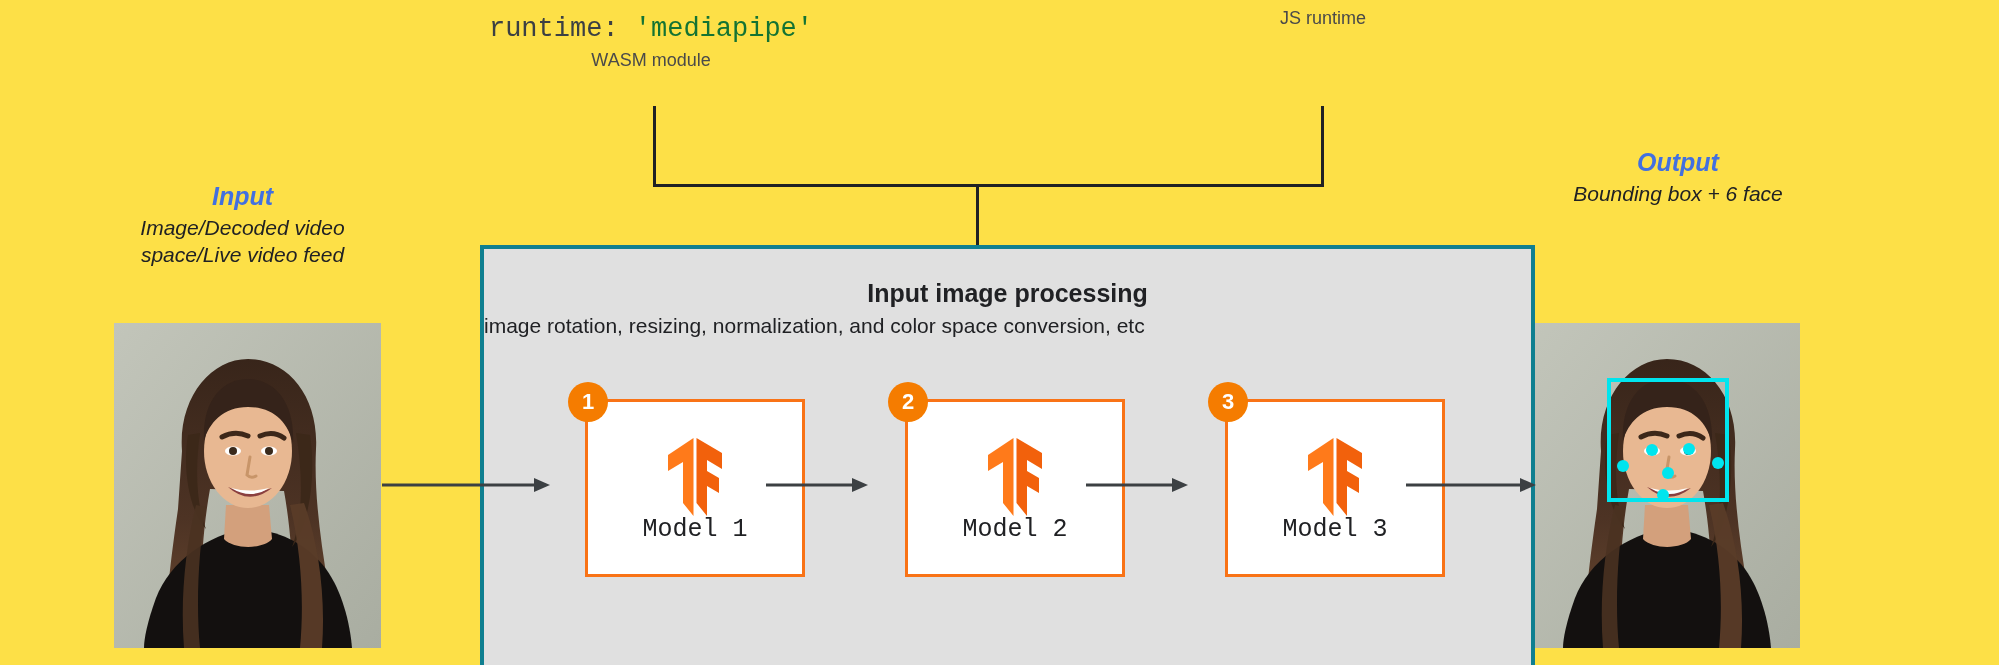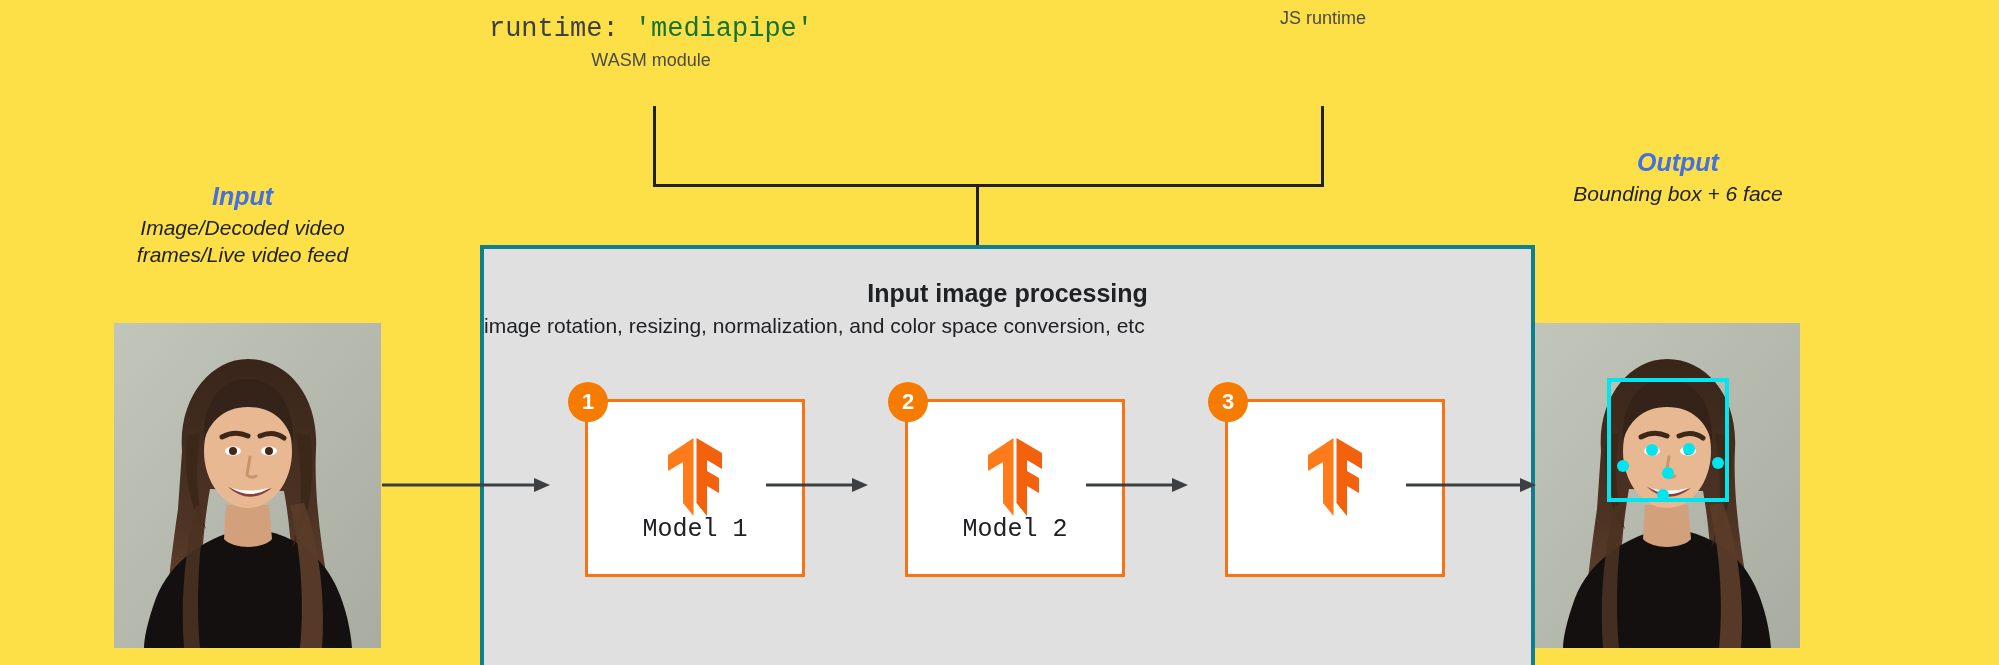--- a/index.html
+++ b/index.html
@@ -168,21 +168,21 @@
     <div class="bracket-line-v" style="left:653px; top:106px; height:80px;"></div>
     <div class="bracket-line-v" style="left:1321px; top:106px; height:80px;"></div>
     <div class="bracket-line-h" style="left:653px; top:184px; width:671px;"></div>
     <div class="bracket-line-v" style="left:976px; top:184px; height:62px;"></div>
   </div>
 
   <div class="endpoint" style="left:110px; top:182px; width:265px;">
     <div class="endpoint-title">Input</div>
     <div class="endpoint-desc">
       <div>Image/Decoded video</div>
-      <div>frames/Live video feed</div>
+      <div>space/Live video feed</div>
     </div>
   </div>
 
   <div class="endpoint" style="left:1543px; top:148px; width:270px;">
     <div class="endpoint-title">Output</div>
     <div class="endpoint-desc">
       <div>Bounding box + 6 face</div>
     </div>
   </div>
 
@@ -317,20 +317,21 @@
     </div>
 
     <div class="model-card" style="left:741px; top:150px; width:220px; height:178px;">
       <div class="model-badge">3</div>
       <div class="model-logo">
         <svg viewBox="0 0 66 78" width="66" height="78">
           <polygon points="31.5,0 31.5,78 21,65 21,24 6,33 6,17" fill="#ff7a1a"></polygon>
           <polygon points="34.5,0 60,15 60,31 45,22 45,33 57,40 57,55 45,48 45,78 34.5,65" fill="#f2610c"></polygon>
         </svg>
       </div>
+      <div class="model-label">Model 3</div>
     </div>
   </div>
 
   <div class="arrow" style="left:382px; top:474px; width:168px; height:22px;">
     <svg viewBox="0 0 168 22" width="168" height="22">
       <line x1="0" y1="11" x2="155" y2="11" stroke="#3c4043" stroke-width="3"></line>
       <polygon points="168,11 152,4 152,18" fill="#3c4043"></polygon>
     </svg>
   </div>
 

